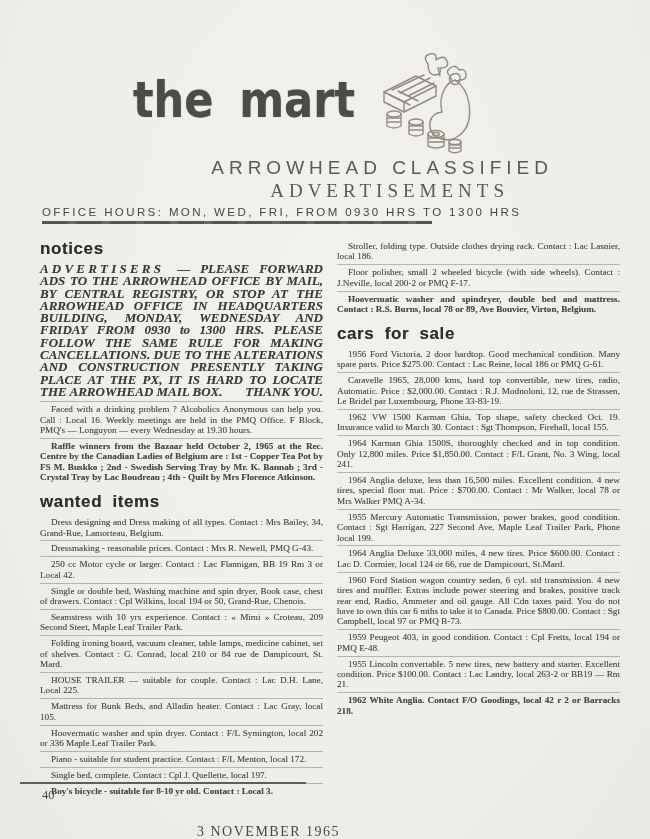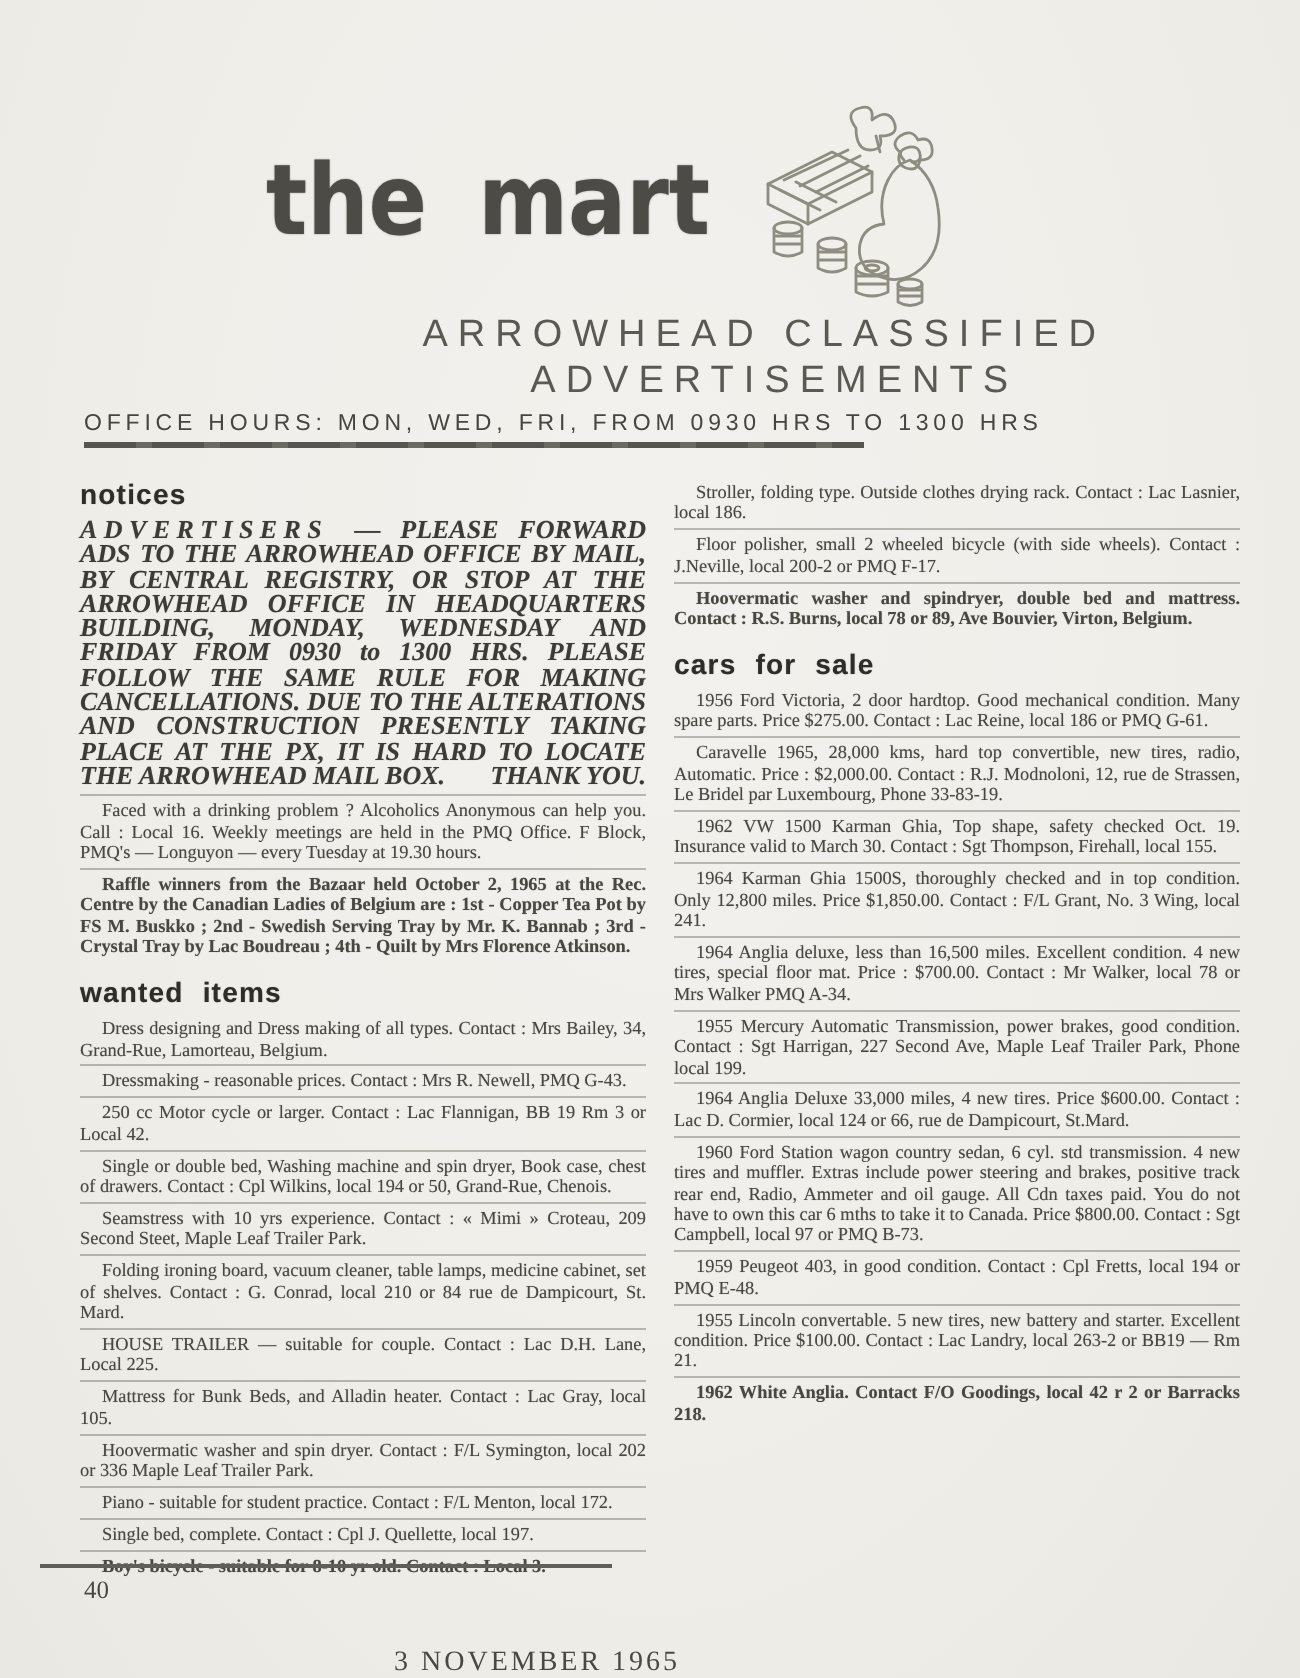--- a/index.html
+++ b/index.html
@@ -17,40 +17,40 @@
     font-size:49px; line-height:1; color:#4d4b46;
     transform:scaleX(0.88); transform-origin:left top;
     letter-spacing:0px; word-spacing:12px;
     text-shadow:0 0 1px rgba(77,75,70,0.55);
   }
   .masthead-titles {
     position:absolute; left:40px; top:157px; width:513px; text-align:right;
     font-family:"Liberation Sans", sans-serif; color:#5b5952;
   }
   .masthead-line1 { font-size:19px; letter-spacing:5px; }
-  .masthead-line2 { font-size:19px; letter-spacing:5px; padding-right:44px; margin-top:1px; }
+  .masthead-line2 { font-size:19px; letter-spacing:5px; padding-right:44px; margin-top:1px;font-family:Liberation Serif, serif; }
   .office-hours {
     position:absolute; left:42px; top:206px;
     font-family:"Liberation Sans", sans-serif;
     font-size:11.5px; letter-spacing:2.4px; color:#46453f; font-weight:500;
   }
   .office-rule {
     position:absolute; left:42px; top:221px; width:390px; height:3px;
     background:repeating-linear-gradient(90deg,#56554f 0 26px,#6a6962 26px 34px);
   }
   .logo-icon { position:absolute; left:376px; top:50px; }
   
   .columns {
     position:absolute; left:40px; top:239px; width:580px;
     display:flex; gap:14px; align-items:flex-start;
   }
   .col { width:283px; }
   .sec-heading {
     font-family:"Liberation Sans", sans-serif; font-weight:bold;
-    font-size:14px; letter-spacing:0.6px; word-spacing:5px;
+    font-size:17px; letter-spacing:0.6px; word-spacing:5px;
     color:#2e2d28; margin:7px 0 3px 0;
     text-shadow:0 0 0.5px rgba(46,45,40,0.5);
   }
   .col > .sec-heading:first-child { margin-top:0; }
   .ad {
     font-size:9.2px; line-height:10.4px; text-align:justify;
     text-indent:11px; color:#494740; padding:2px 0 2.5px 0;
     border-bottom:1px solid rgba(104,99,88,0.42);
     text-shadow:0 0 0.5px rgba(73,71,64,0.4);
   }
@@ -121,21 +121,21 @@
     <div class="masthead-line2">ADVERTISEMENTS</div>
   </div>
 
   <div class="office-hours">OFFICE HOURS: MON, WED, FRI, FROM 0930 HRS TO 1300 HRS</div>
   <div class="office-rule"></div>
 
   <div class="columns">
     <div class="col">
         <h2 class="sec-heading">notices</h2>
         <p class="notice"><span class="lead">ADVERTISERS </span>— PLEASE FORWARD ADS TO THE ARROWHEAD OFFICE BY MAIL, BY CENTRAL REGISTRY, OR STOP AT THE ARROWHEAD OFFICE IN HEADQUARTERS BUILDING, MONDAY, WEDNESDAY AND FRIDAY FROM 0930 to 1300 HRS. PLEASE FOLLOW THE SAME RULE FOR MAKING CANCELLATIONS. DUE TO THE ALTERATIONS AND CONSTRUCTION PRESENTLY TAKING PLACE AT THE PX, IT IS HARD TO LOCATE THE ARROWHEAD MAIL BOX.<span class="tail">THANK YOU.</span></p>
-        <p class="ad">Faced with a drinking problem ? Alcoholics Anonymous can help you. Call : Local 16. Weekly meetings are held in the PMQ Office. F Block, PMQ's — Longuyon — every Tuesday at 19.30 hours.</p>
+        <p class="ad">Faced with a drinking problem ? Alcoholics Anonymous can help you. Call : Local 16. Weekly meetings are held in the PMQ Office. F Block, PMQ's — Longuyon — every Wednesday at 19.30 hours.</p>
         <p class="ad no-rule">Raffle winners from the Bazaar held October 2, 1965 at the Rec. Centre by the Canadian Ladies of Belgium are : 1st - Copper Tea Pot by FS M. Buskko ; 2nd - Swedish Serving Tray by Mr. K. Bannab ; 3rd - Crystal Tray by Lac Boudreau ; 4th - Quilt by Mrs Florence Atkinson.</p>
         <h2 class="sec-heading">wanted items</h2>
         <p class="ad">Dress designing and Dress making of all types. Contact : Mrs Bailey, 34, Grand-Rue, Lamorteau, Belgium.</p>
         <p class="ad">Dressmaking - reasonable prices. Contact : Mrs R. Newell, PMQ G-43.</p>
         <p class="ad">250 cc Motor cycle or larger. Contact : Lac Flannigan, BB 19 Rm 3 or Local 42.</p>
         <p class="ad">Single or double bed, Washing machine and spin dryer, Book case, chest of drawers. Contact : Cpl Wilkins, local 194 or 50, Grand-Rue, Chenois.</p>
         <p class="ad">Seamstress with 10 yrs experience. Contact : « Mimi » Croteau, 209 Second Steet, Maple Leaf Trailer Park.</p>
         <p class="ad">Folding ironing board, vacuum cleaner, table lamps, medicine cabinet, set of shelves. Contact : G. Conrad, local 210 or 84 rue de Dampicourt, St. Mard.</p>
         <p class="ad">HOUSE TRAILER — suitable for couple. Contact : Lac D.H. Lane, Local 225.</p>
         <p class="ad">Mattress for Bunk Beds, and Alladin heater. Contact : Lac Gray, local 105.</p>

